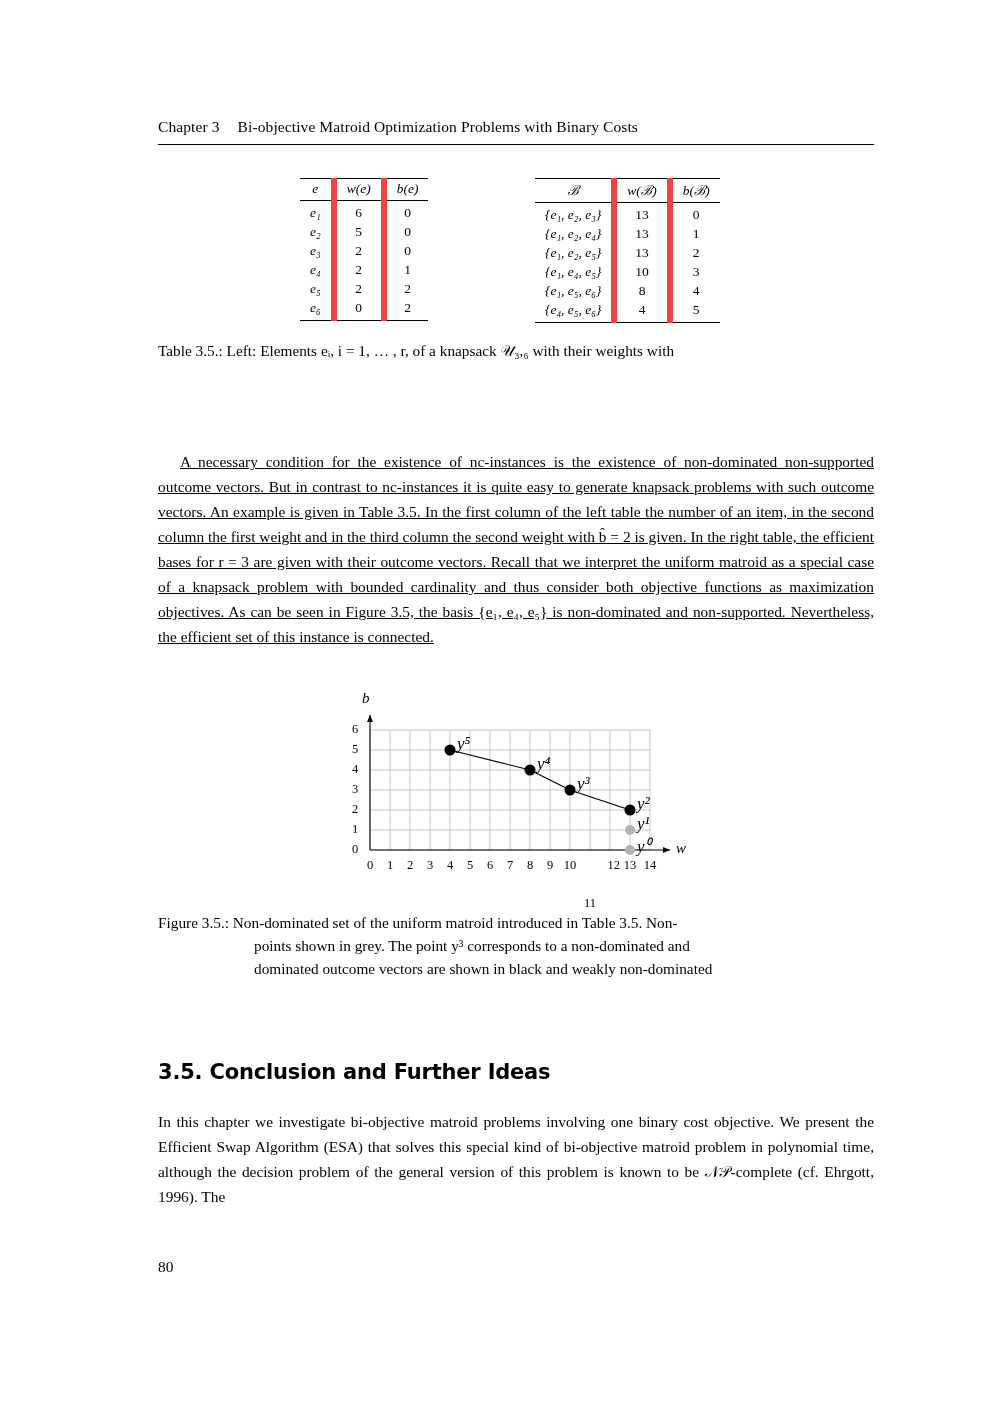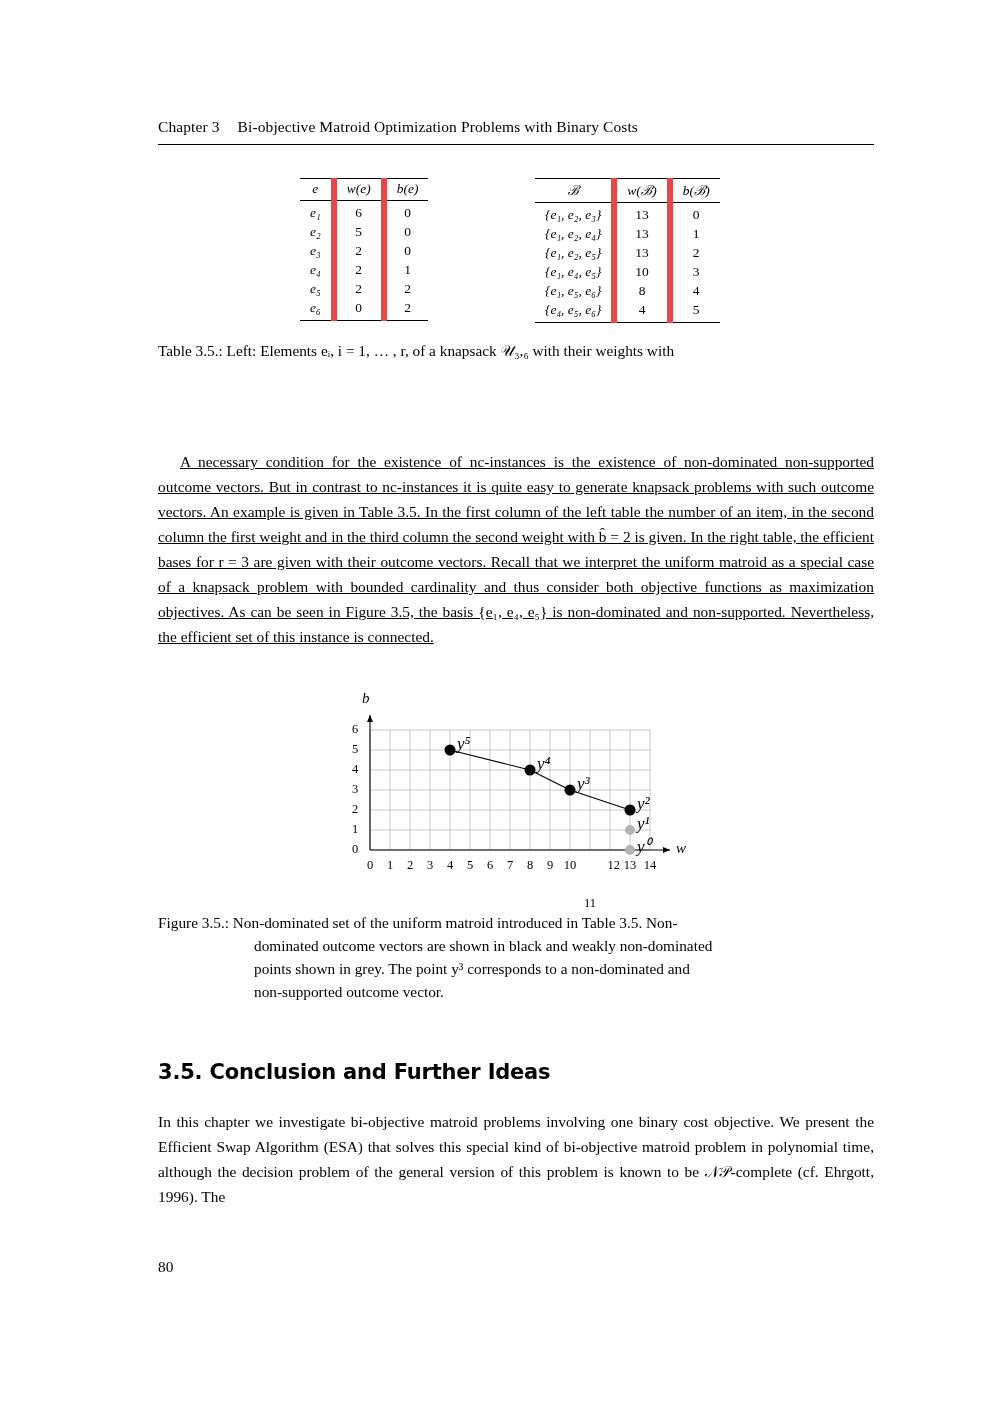--- a/index.html
+++ b/index.html
@@ -307,23 +307,22 @@
     <span class="pt-label" style="left:117px; top:44px;">y⁵</span>
     <span class="pt-label" style="left:197px; top:64px;">y⁴</span>
     <span class="pt-label" style="left:237px; top:84px;">y³</span>
     <span class="pt-label" style="left:297px; top:104px;">y²</span>
     <span class="pt-label" style="left:297px; top:124px;">y¹</span>
     <span class="pt-label" style="left:297px; top:144px;">y⁰</span>
   </div>
 
   <div class="caption" id="figure-caption">
     <span>Figure 3.5.: Non-dominated set of the uniform matroid introduced in Table 3.5. Non-</span>
+    <span class="ind">points shown in grey. The point y³ corresponds to a non-dominated and</span>
     <span class="ind">dominated outcome vectors are shown in black and weakly non-dominated</span>
-    <span class="ind">points shown in grey. The point y³ corresponds to a non-dominated and</span>
-    <span class="ind">non-supported outcome vector.</span>
   </div>
 
   <div id="section-heading">3.5. Conclusion and Further Ideas</div>
 
   <div class="body" id="para-3">In this chapter we investigate bi-objective matroid problems involving one binary cost objective. We present the Efficient Swap Algorithm (ESA) that solves this special kind of bi-objective matroid problem in polynomial time, although the decision problem of the general version of this problem is known to be 𝒩𝒫-complete (cf. Ehrgott, 1996). The</div>
 
   <div id="page-number">80</div>
 
 </div>
 

